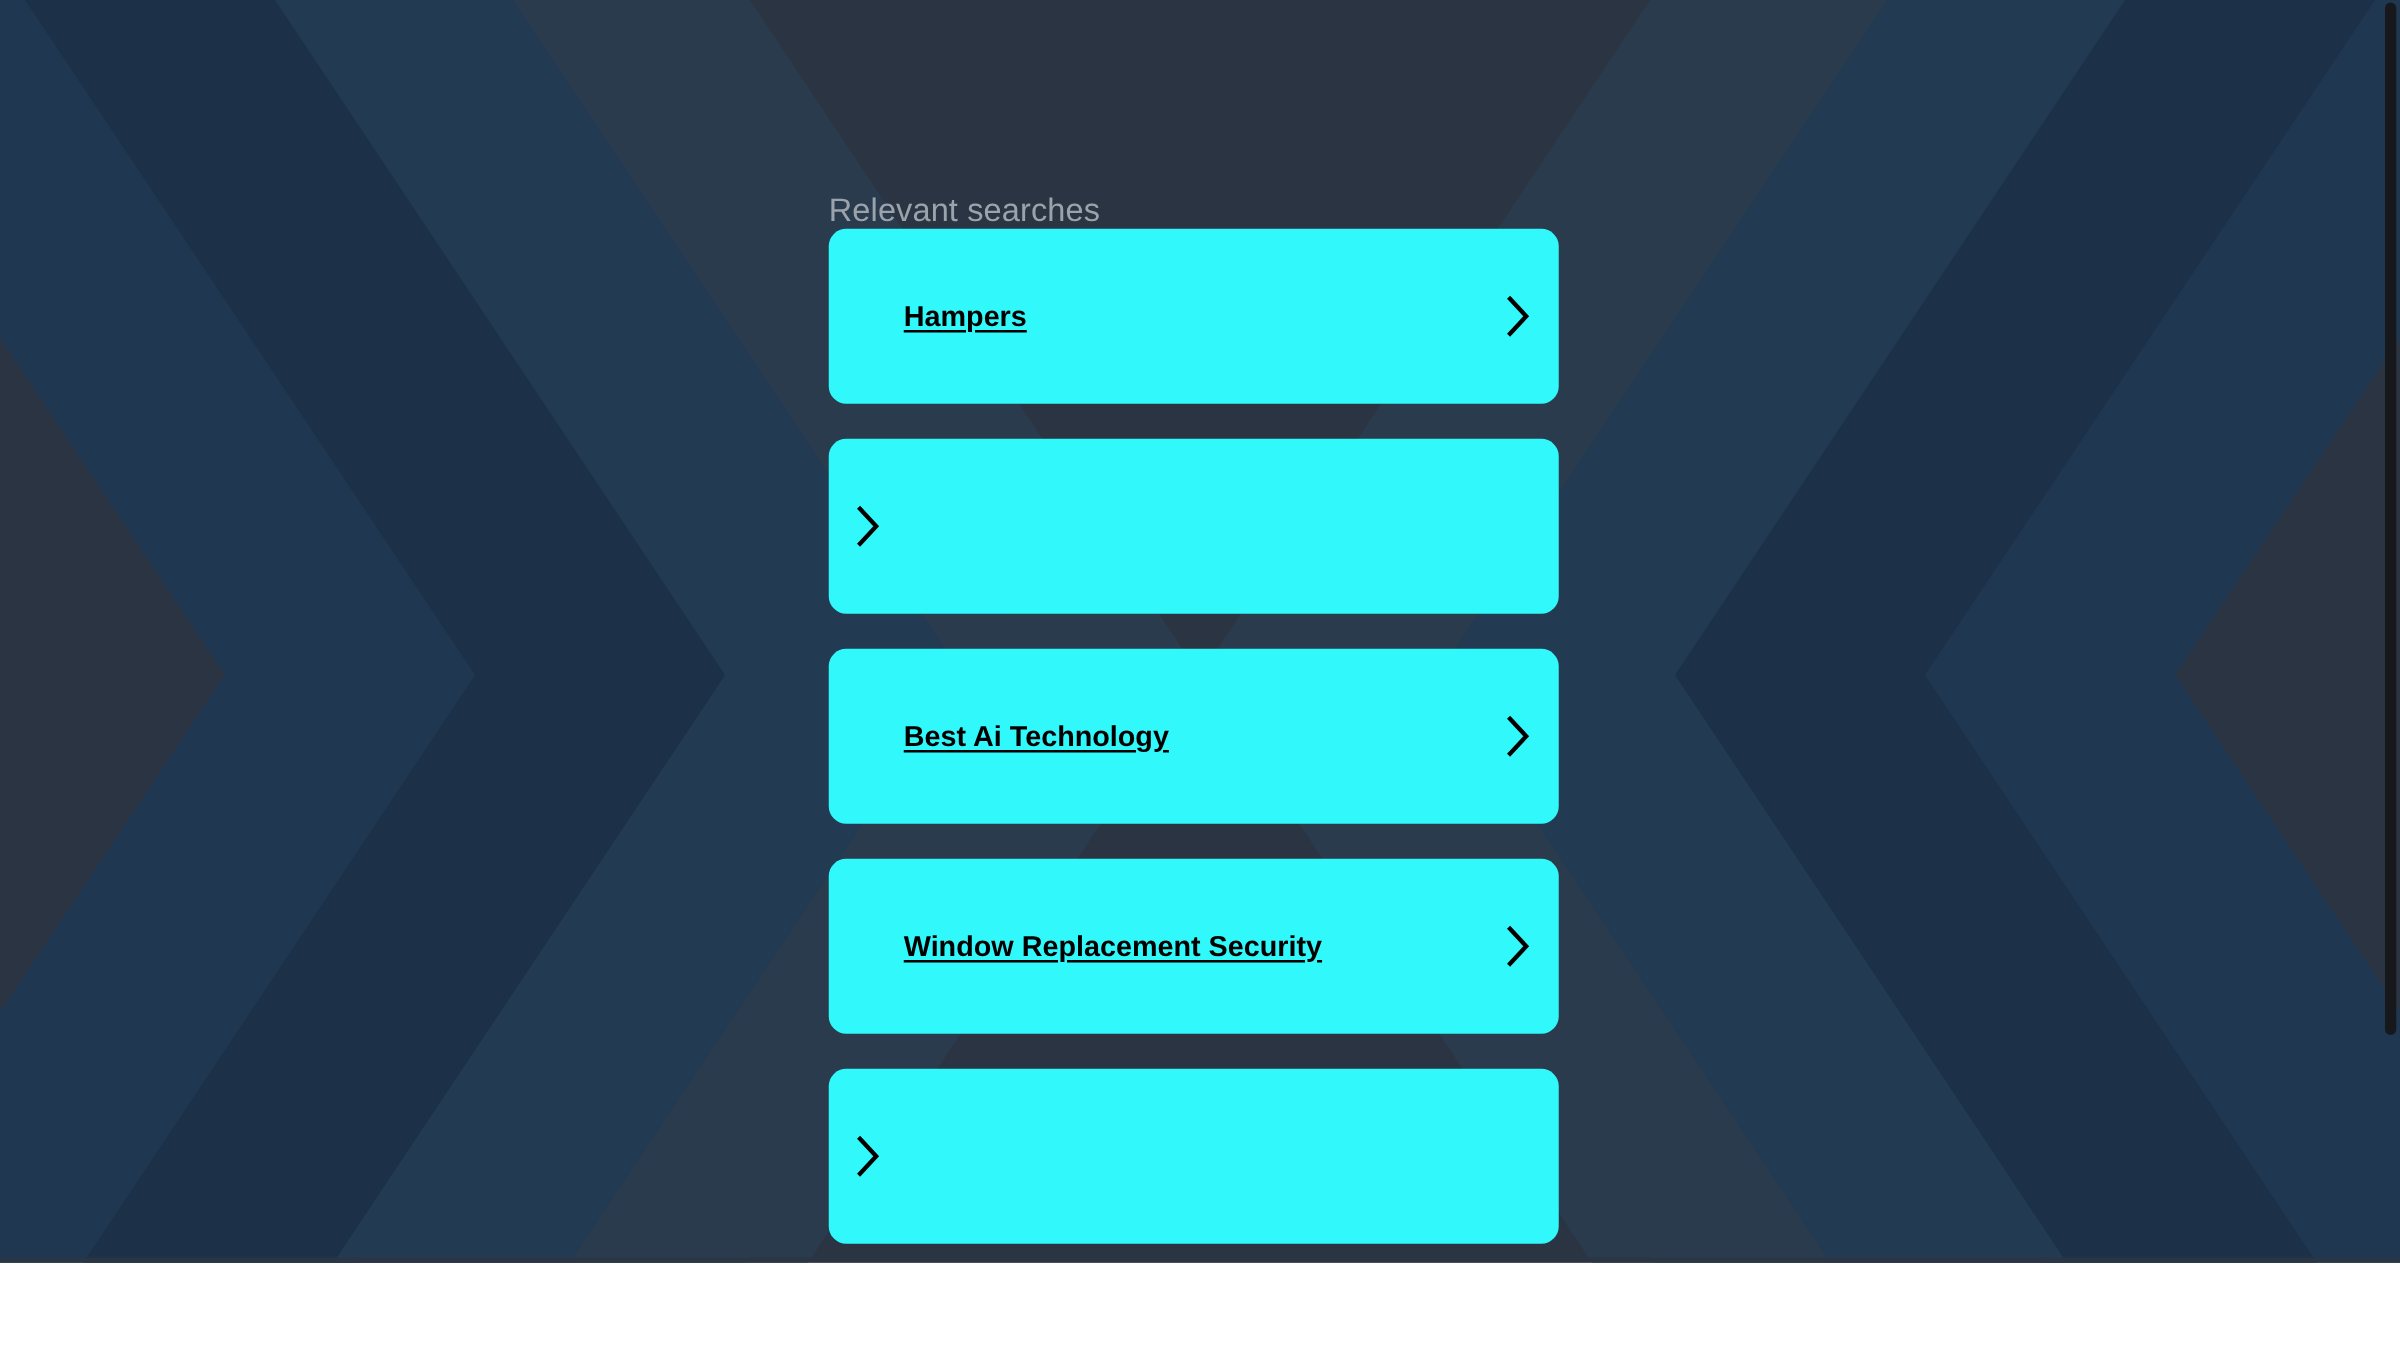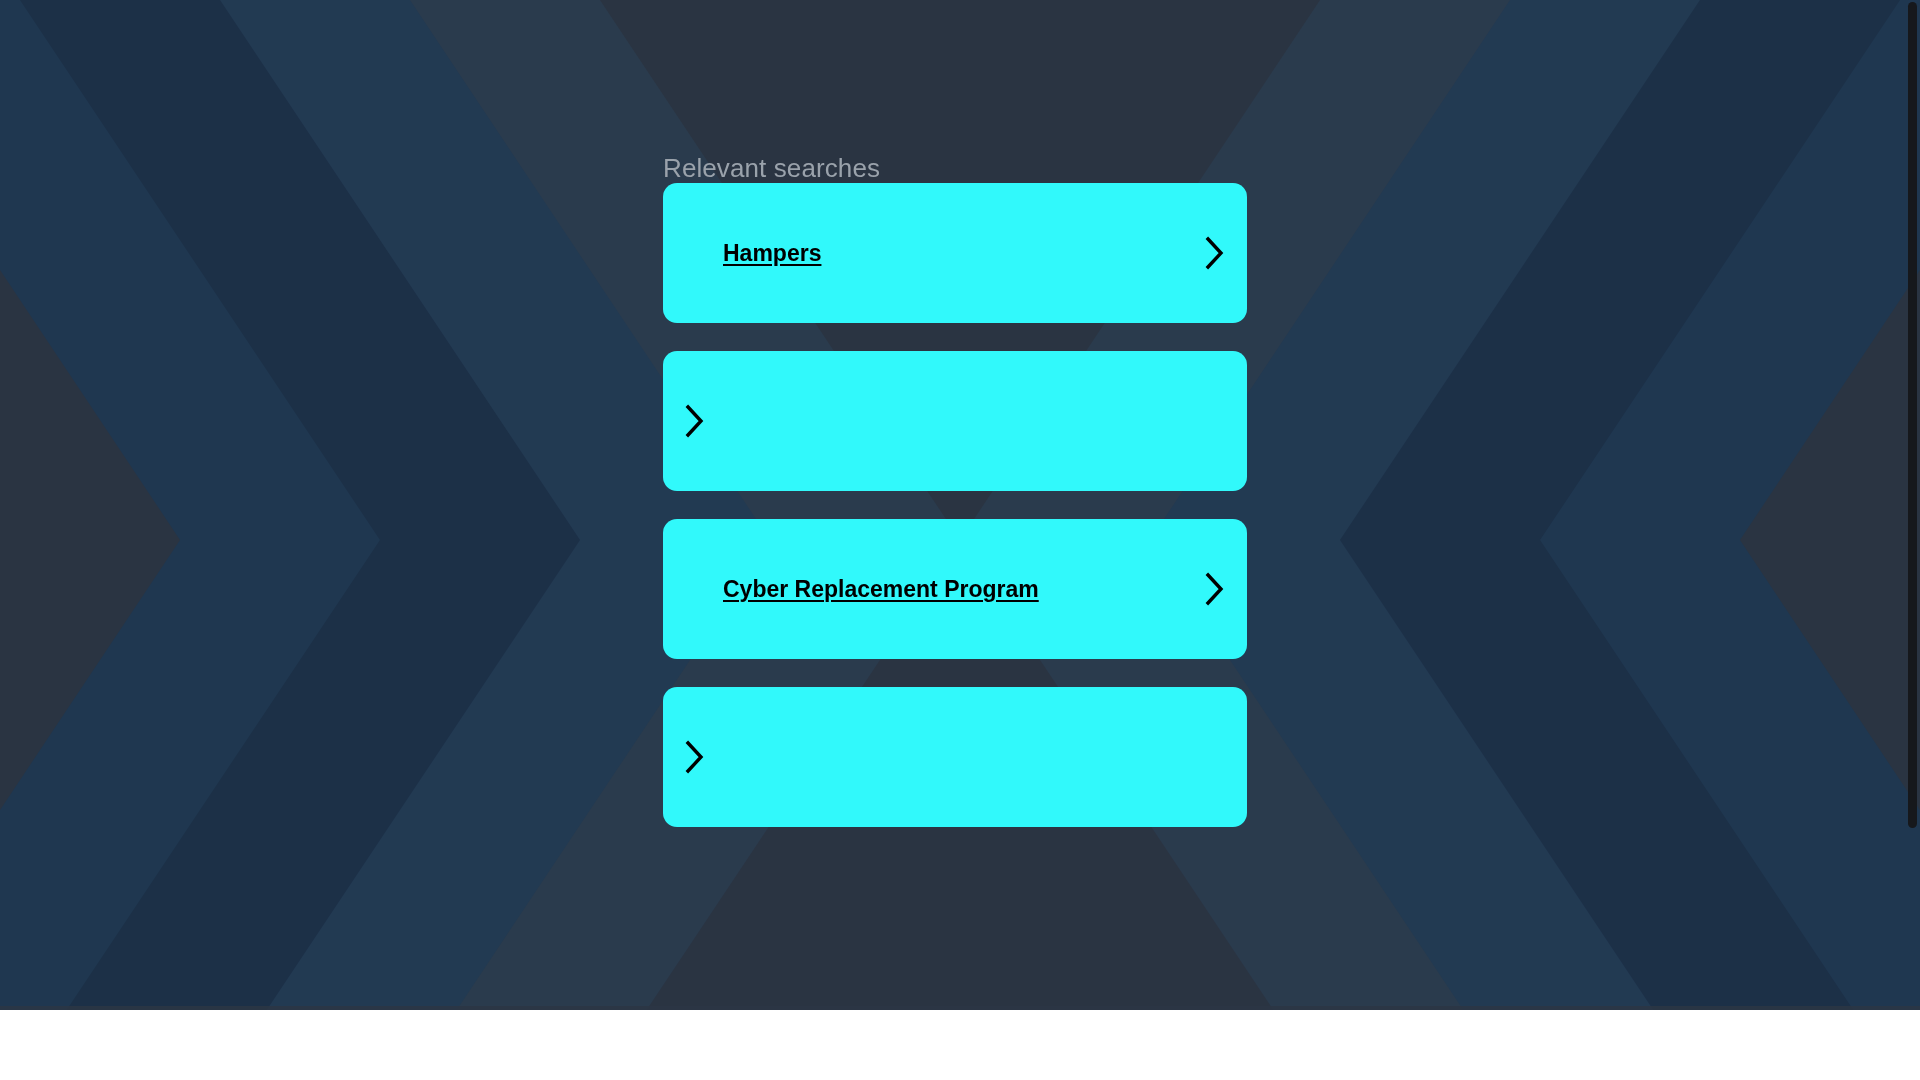--- a/index.html
+++ b/index.html
@@ -164,23 +164,31 @@
         </a>
 
         <a class="card" href="#">
           <span class="card-chevron">
             <svg width="22" height="34" viewBox="0 0 22 34" fill="none" aria-hidden="true">
               <path d="M4 3 L17 17 L4 31" stroke="#000000" stroke-width="3.4" stroke-linecap="square" stroke-linejoin="miter" fill="none"></path>
             </svg>
           </span>
         </a>
 
-
-        <a class="card" href="#">
-          <span class="card-label">Cyber Replacement Program</span>
+        <a class="card" href="#">
+          <span class="card-label">Best Ai Technology</span>
+          <span class="card-chevron">
+            <svg width="22" height="34" viewBox="0 0 22 34" fill="none" aria-hidden="true">
+              <path d="M4 3 L17 17 L4 31" stroke="#000000" stroke-width="3.4" stroke-linecap="square" stroke-linejoin="miter" fill="none"></path>
+            </svg>
+          </span>
+        </a>
+
+        <a class="card" href="#">
+          <span class="card-label">Window Replacement Security</span>
           <span class="card-chevron">
             <svg width="22" height="34" viewBox="0 0 22 34" fill="none" aria-hidden="true">
               <path d="M4 3 L17 17 L4 31" stroke="#000000" stroke-width="3.4" stroke-linecap="square" stroke-linejoin="miter" fill="none"></path>
             </svg>
           </span>
         </a>
 
         <a class="card" href="#">
           <span class="card-chevron">
             <svg width="22" height="34" viewBox="0 0 22 34" fill="none" aria-hidden="true">

